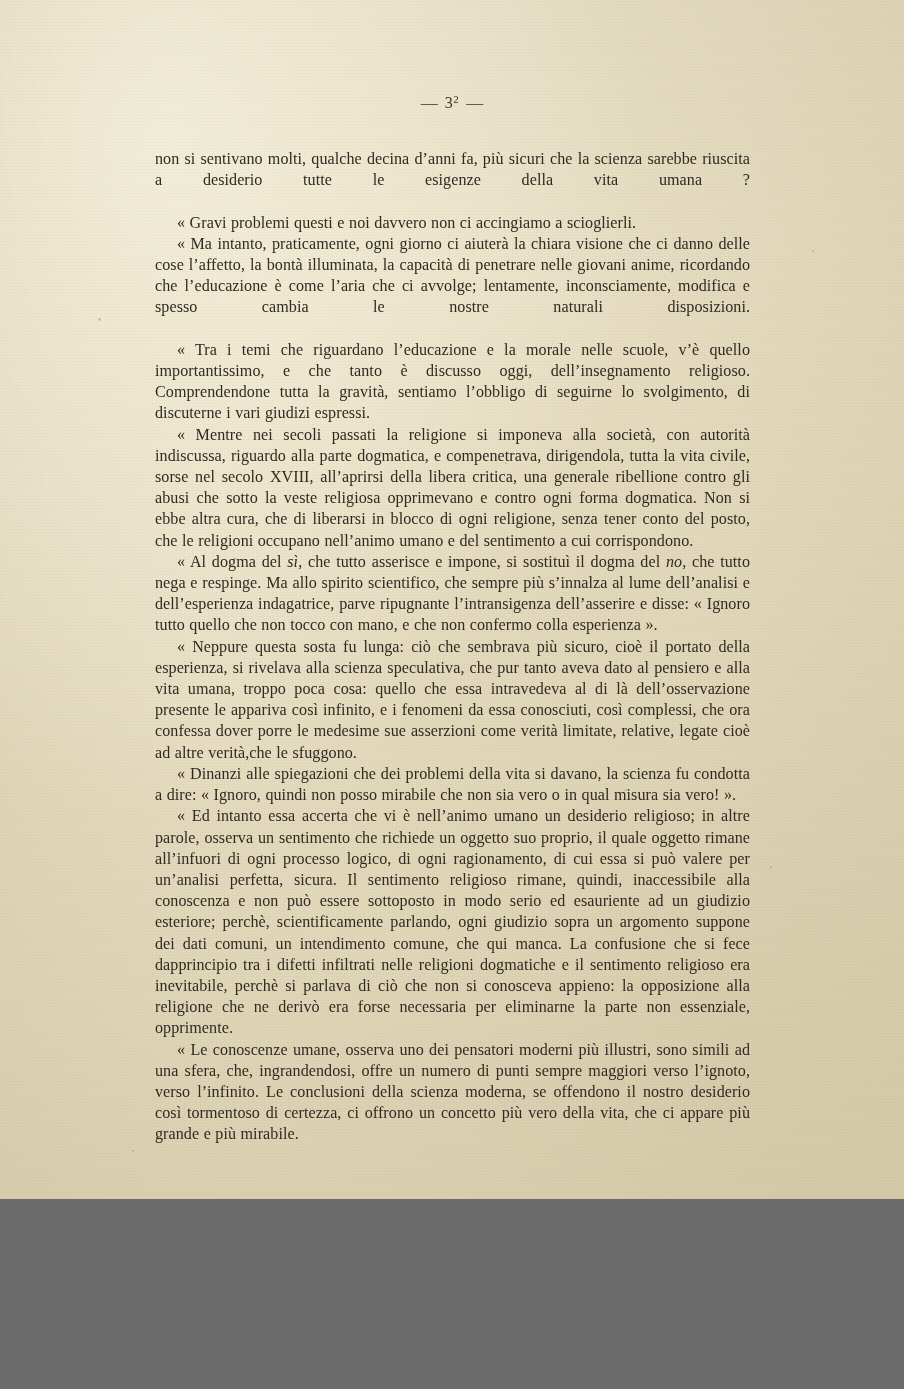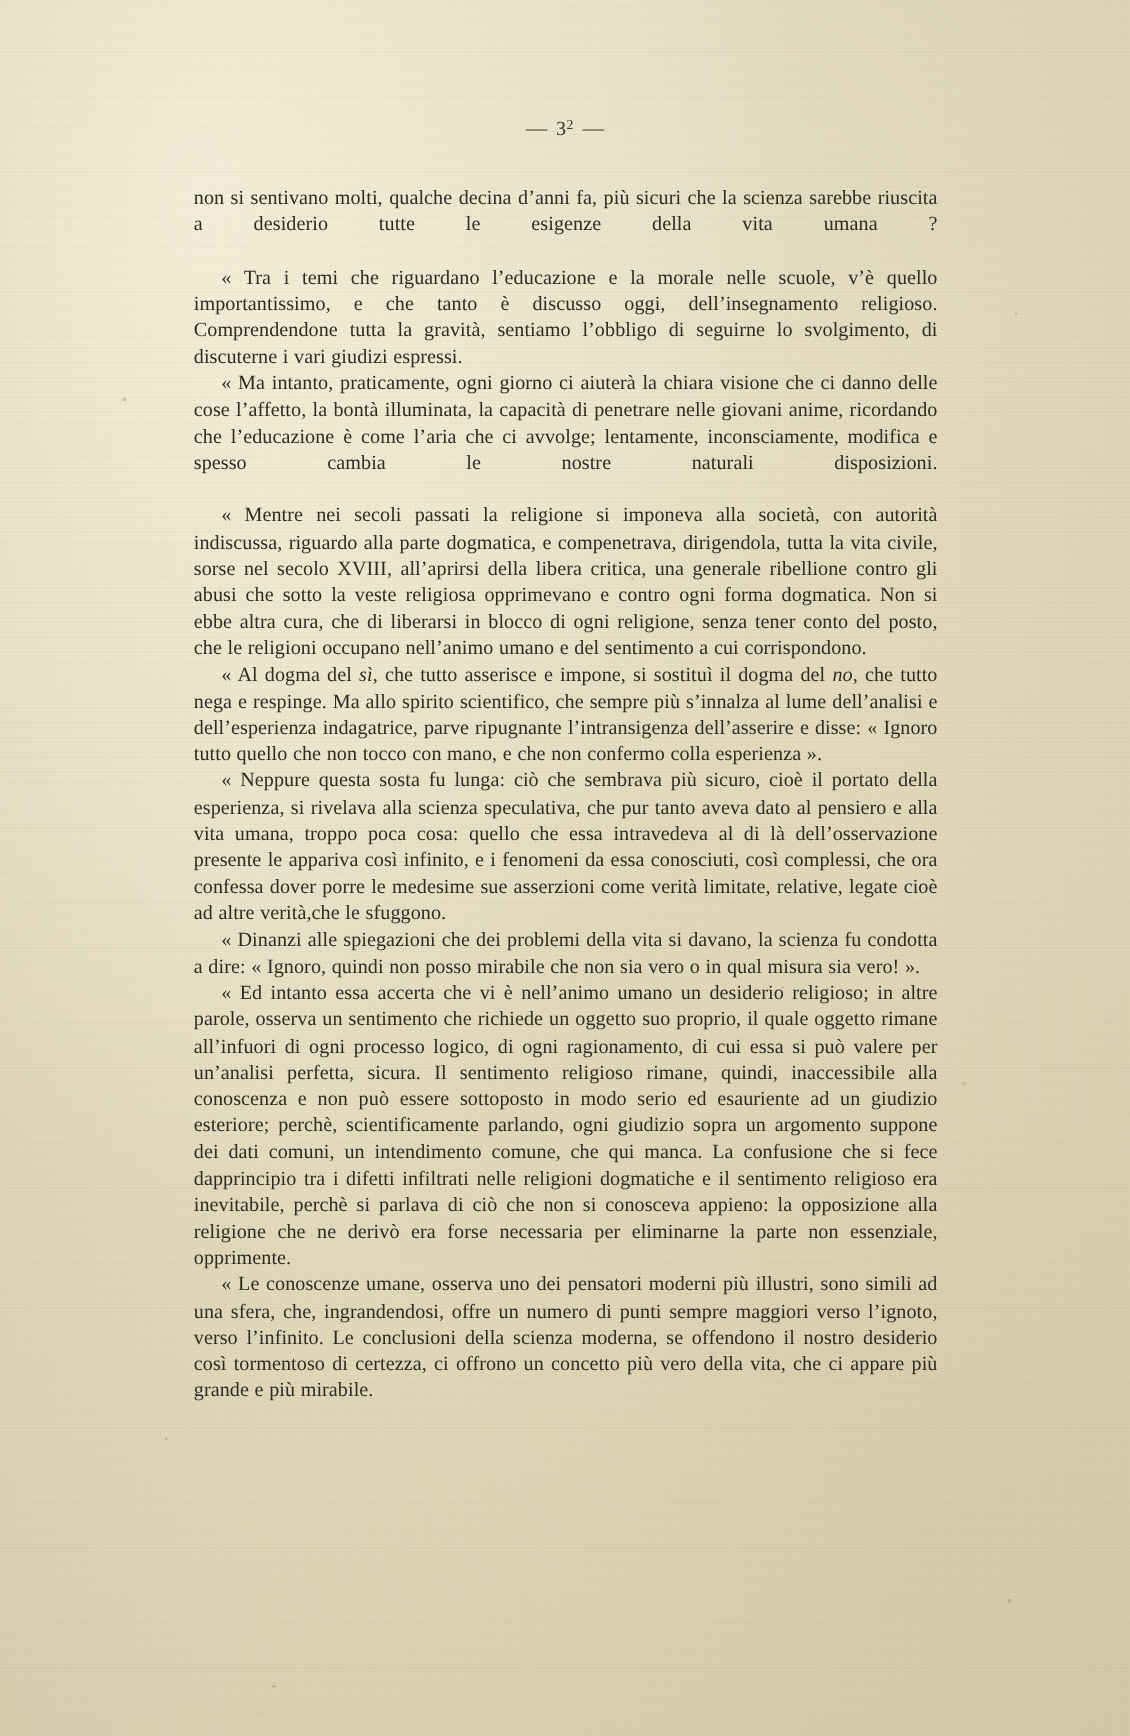--- a/index.html
+++ b/index.html
@@ -3,21 +3,21 @@
 <meta charset="utf-8">
 <style>
   html, body {
     margin: 0;
     padding: 0;
     background: #6b6b6b;
   }
   .page {
     position: relative;
     width: 904px;
-    height: 1389px;
+    height: 1199px;
     margin: 0 auto;
     overflow: hidden;
     background-color: #e7dfc4;
     background-image:
       radial-gradient(ellipse at 18% 12%, rgba(255,252,236,0.55) 0%, rgba(255,252,236,0) 46%),
       radial-gradient(ellipse at 82% 88%, rgba(206,194,160,0.40) 0%, rgba(206,194,160,0) 55%),
       radial-gradient(ellipse at 50% 50%, rgba(232,224,196,0.0) 40%, rgba(186,174,140,0.28) 100%),
       linear-gradient(160deg, #ece5cc 0%, #e6ddc1 45%, #e0d6b7 100%);
     font-family: "Liberation Serif", "DejaVu Serif", serif;
     color: #2e2a22;
@@ -95,22 +95,23 @@
   <div class="speck" style="left:625px; top:789px;  width:2px; height:2px;"></div>
   <div class="speck" style="left:770px; top:866px;  width:2px; height:2px;"></div>
   <div class="speck" style="left:218px; top:1348px; width:2px; height:2px;"></div>
 
   <div class="folio">
     <span class="dash">—</span><span class="num"><span>3</span><sup>2</sup></span><span class="dash">—</span>
   </div>
 
   <div class="body-col">
     <p class="para flush">non si sentivano molti, qualche decina d’anni fa, più sicuri che la scienza sarebbe riuscita a desiderio tutte le esigenze della vita umana ?</p>
+    <p class="para indent">« Gravi problemi questi e noi davvero non ci accingiamo a scioglierli.</p>
+    <p class="para indent flush">« Ma intanto, praticamente, ogni giorno ci aiuterà la chiara visione che ci danno delle cose l’affetto, la bontà illuminata, la capacità di penetrare nelle giovani anime, ricordando che l’educazione è come l’aria che ci avvolge; lentamente, inconsciamente, modifica e spesso cambia le nostre naturali disposizioni.</p>
     <p class="para indent">« Tra i temi che riguardano l’educazione e la morale nelle scuole, v’è quello importantissimo, e che tanto è discusso oggi, dell’insegnamento religioso. Comprendendone tutta la gravità, sentiamo l’obbligo di seguirne lo svolgimento, di discuterne i vari giudizi espressi.</p>
-    <p class="para indent flush">« Ma intanto, praticamente, ogni giorno ci aiuterà la chiara visione che ci danno delle cose l’affetto, la bontà illuminata, la capacità di penetrare nelle giovani anime, ricordando che l’educazione è come l’aria che ci avvolge; lentamente, inconsciamente, modifica e spesso cambia le nostre naturali disposizioni.</p>
     <p class="para indent">« Mentre nei secoli passati la religione si imponeva alla società, con autorità indiscussa, riguardo alla parte dogmatica, e compenetrava, dirigendola, tutta la vita civile, sorse nel secolo XVIII, all’aprirsi della libera critica, una generale ribellione contro gli abusi che sotto la veste religiosa opprimevano e contro ogni forma dogmatica. Non si ebbe altra cura, che di liberarsi in blocco di ogni religione, senza tener conto del posto, che le religioni occupano nell’animo umano e del sentimento a cui corrispondono.</p>
     <p class="para indent">« Al dogma del <em>sì</em>, che tutto asserisce e impone, si sostituì il dogma del <em>no</em>, che tutto nega e respinge. Ma allo spirito scientifico, che sempre più s’innalza al lume dell’analisi e dell’esperienza indagatrice, parve ripugnante l’intransigenza dell’asserire e disse: « Ignoro tutto quello che non tocco con mano, e che non confermo colla esperienza ».</p>
     <p class="para indent">« Neppure questa sosta fu lunga: ciò che sembrava più sicuro, cioè il portato della esperienza, si rivelava alla scienza speculativa, che pur tanto aveva dato al pensiero e alla vita umana, troppo poca cosa: quello che essa intravedeva al di là dell’osservazione presente le appariva così infinito, e i fenomeni da essa conosciuti, così complessi, che ora confessa dover porre le medesime sue asserzioni come verità limitate, relative, legate cioè ad altre verità,che le sfuggono.</p>
     <p class="para indent">« Dinanzi alle spiegazioni che dei problemi della vita si davano, la scienza fu condotta a dire: « Ignoro, quindi non posso mirabile che non sia vero o in qual misura sia vero! ».</p>
     <p class="para indent">« Ed intanto essa accerta che vi è nell’animo umano un desiderio religioso; in altre parole, osserva un sentimento che richiede un oggetto suo proprio, il quale oggetto rimane all’infuori di ogni processo logico, di ogni ragionamento, di cui essa si può valere per un’analisi perfetta, sicura. Il sentimento religioso rimane, quindi, inaccessibile alla conoscenza e non può essere sottoposto in modo serio ed esauriente ad un giudizio esteriore; perchè, scientificamente parlando, ogni giudizio sopra un argomento suppone dei dati comuni, un intendimento comune, che qui manca. La confusione che si fece dapprincipio tra i difetti infiltrati nelle religioni dogmatiche e il sentimento religioso era inevitabile, perchè si parlava di ciò che non si conosceva appieno: la opposizione alla religione che ne derivò era forse necessaria per eliminarne la parte non essenziale, opprimente.</p>
     <p class="para indent">« Le conoscenze umane, osserva uno dei pensatori moderni più illustri, sono simili ad una sfera, che, ingrandendosi, offre un numero di punti sempre maggiori verso l’ignoto, verso l’infinito. Le conclusioni della scienza moderna, se offendono il nostro desiderio così tormentoso di certezza, ci offrono un concetto più vero della vita, che ci appare più grande e più mirabile.</p>
   </div>
 
 </div>
 

